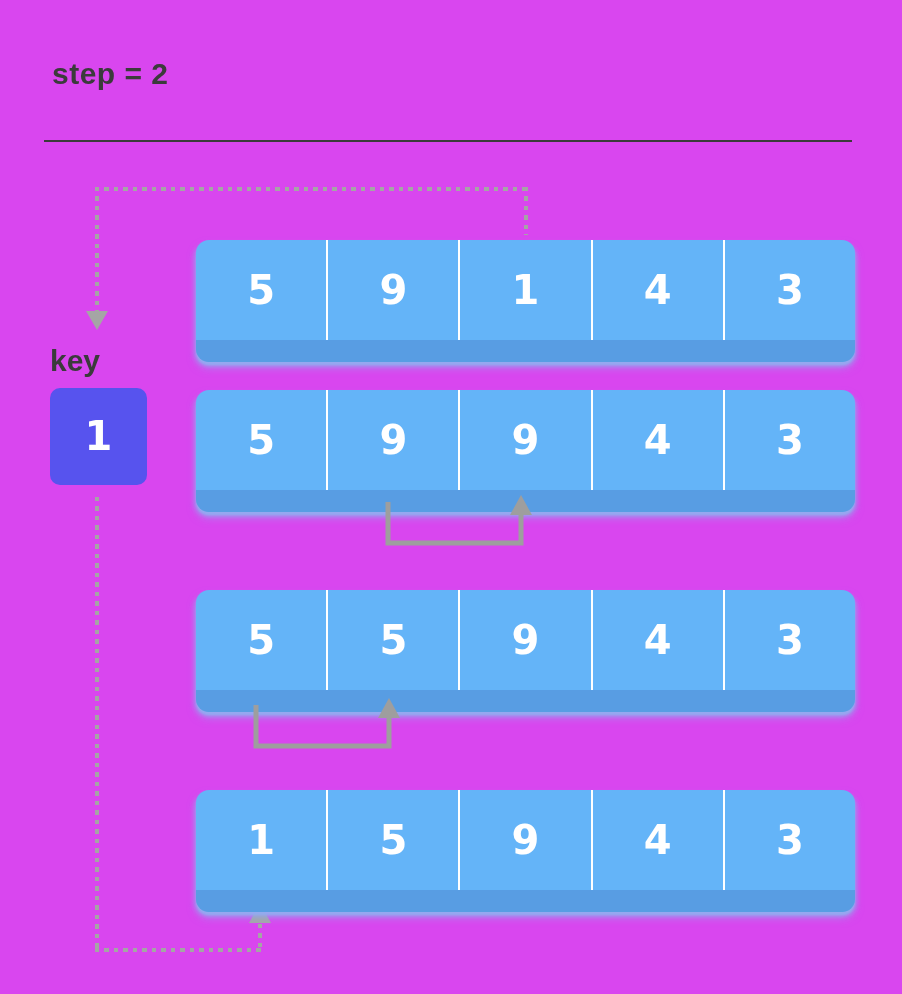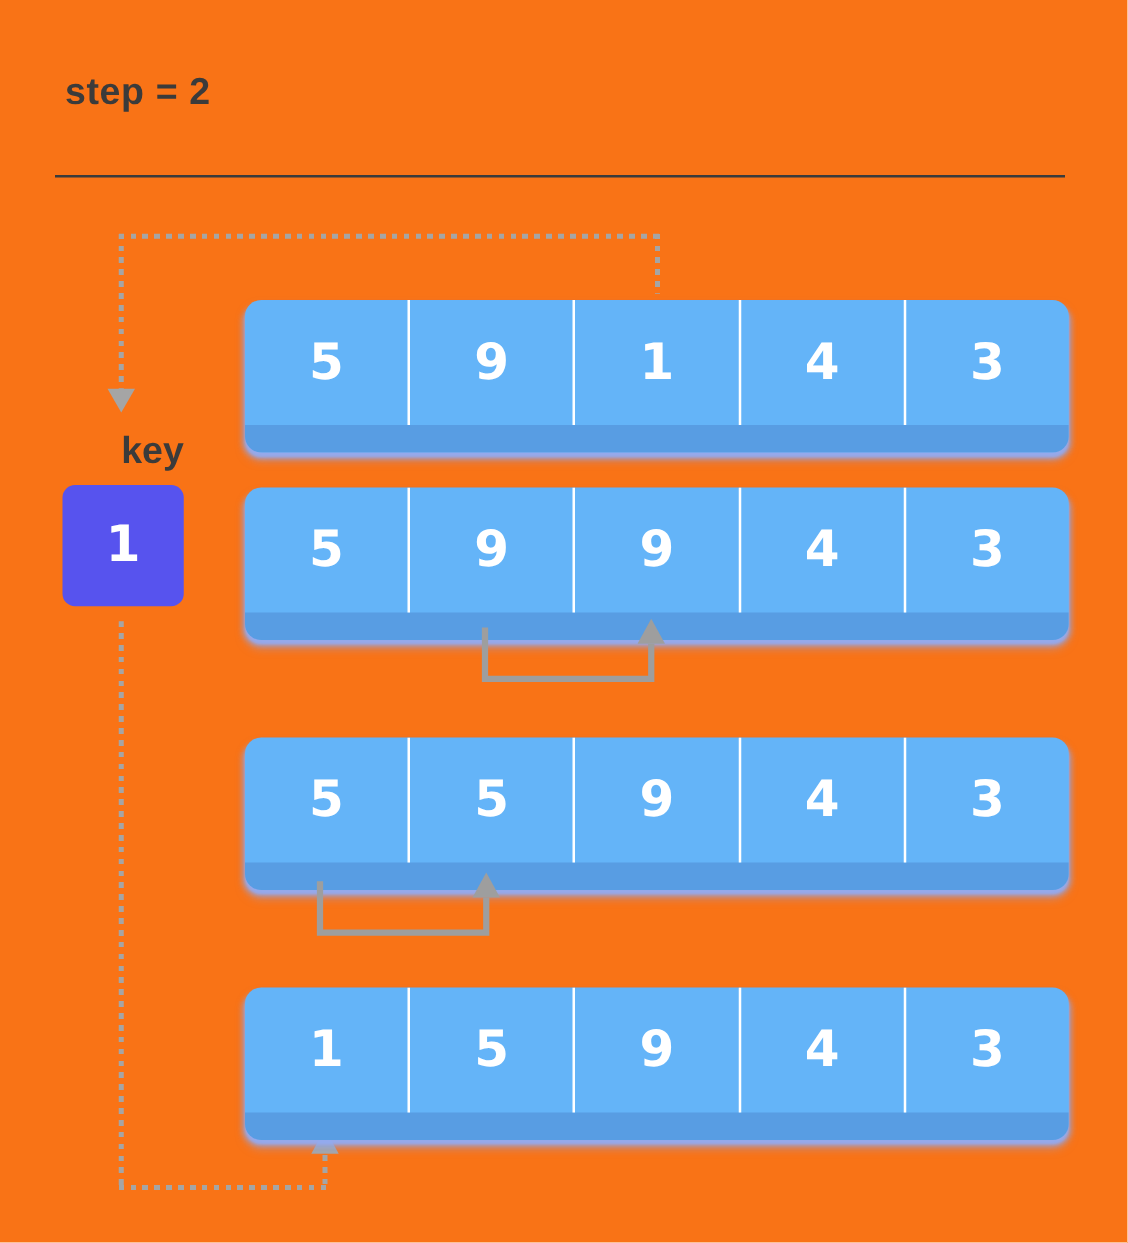--- a/index.html
+++ b/index.html
@@ -1,20 +1,20 @@
 <!DOCTYPE html>
 <html><head>
 <meta charset="utf-8">
 <style>
   html, body { margin: 0; padding: 0; background: #ffffff; }
   .canvas {
     position: relative;
     width: 902px;
     height: 994px;
-    background: #f97316;
+    background: #d946ef;
     overflow: hidden;
     font-family: "Liberation Sans", sans-serif;
   }
 
   
   .step-label {
     position: absolute;
     left: 52px; top: 57px;
     font-size: 30px;
     font-weight: bold;
@@ -62,21 +62,21 @@
   .seg-bot-vl   { left: 95px;  top: 497px; height: 455px; }
   .seg-bot-h    { left: 95px;  top: 948px; width: 167px; }
   .seg-bot-vr   { left: 258px; top: 924px; height: 26px; }
   .arr-bot-head { left: 249px; top: 903px; }
 
   
   .key-label {
     position: absolute;
     left: 50px; top: 344px;
     width: 97px;
-    text-align: right;
+    text-align: left;
     font-size: 30px;
     font-weight: bold;
     color: #3b3b3b;
   }
   .key-box {
     position: absolute;
     left: 50px; top: 388px;
     width: 97px; height: 97px;
     background: #5753ee;
     border-radius: 10px;

